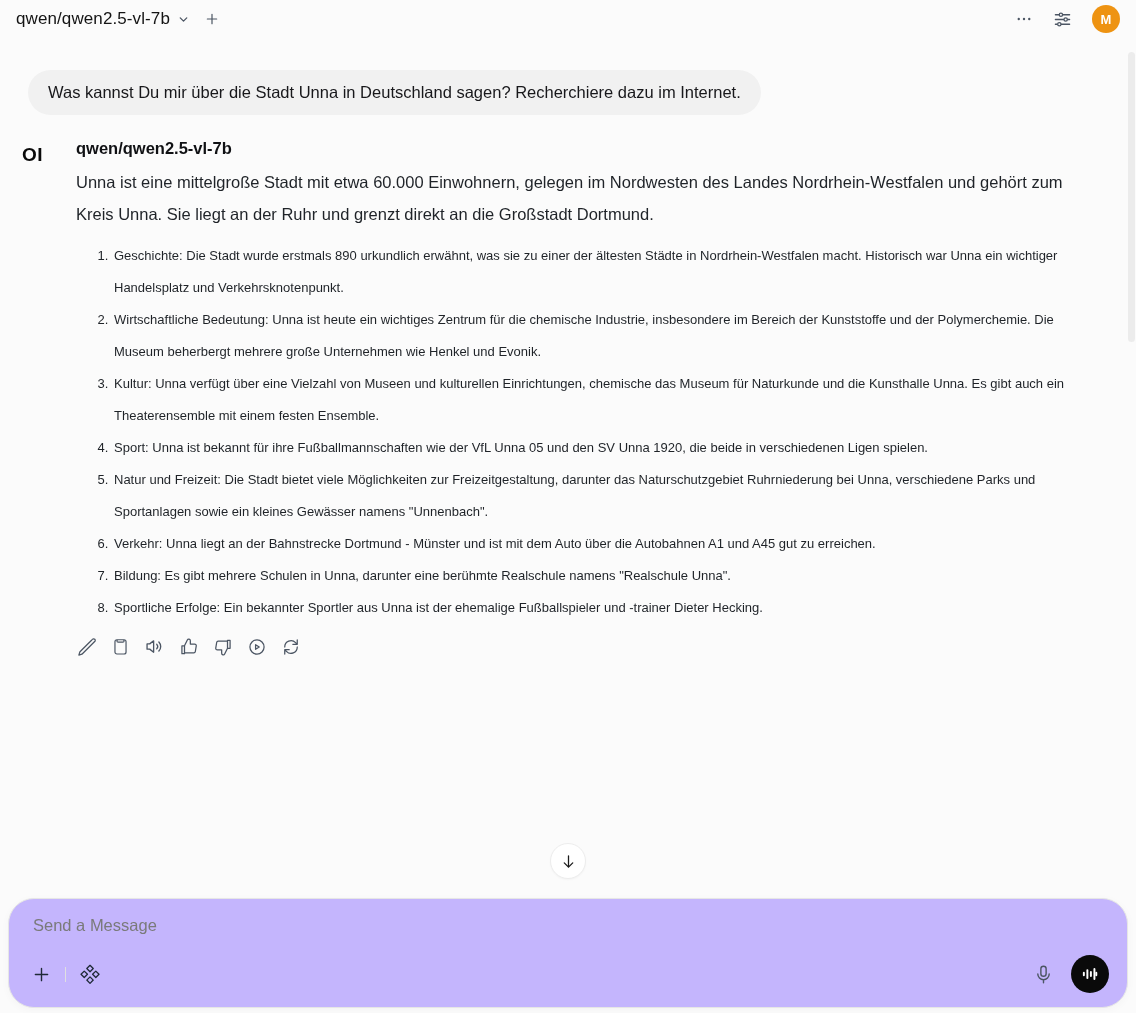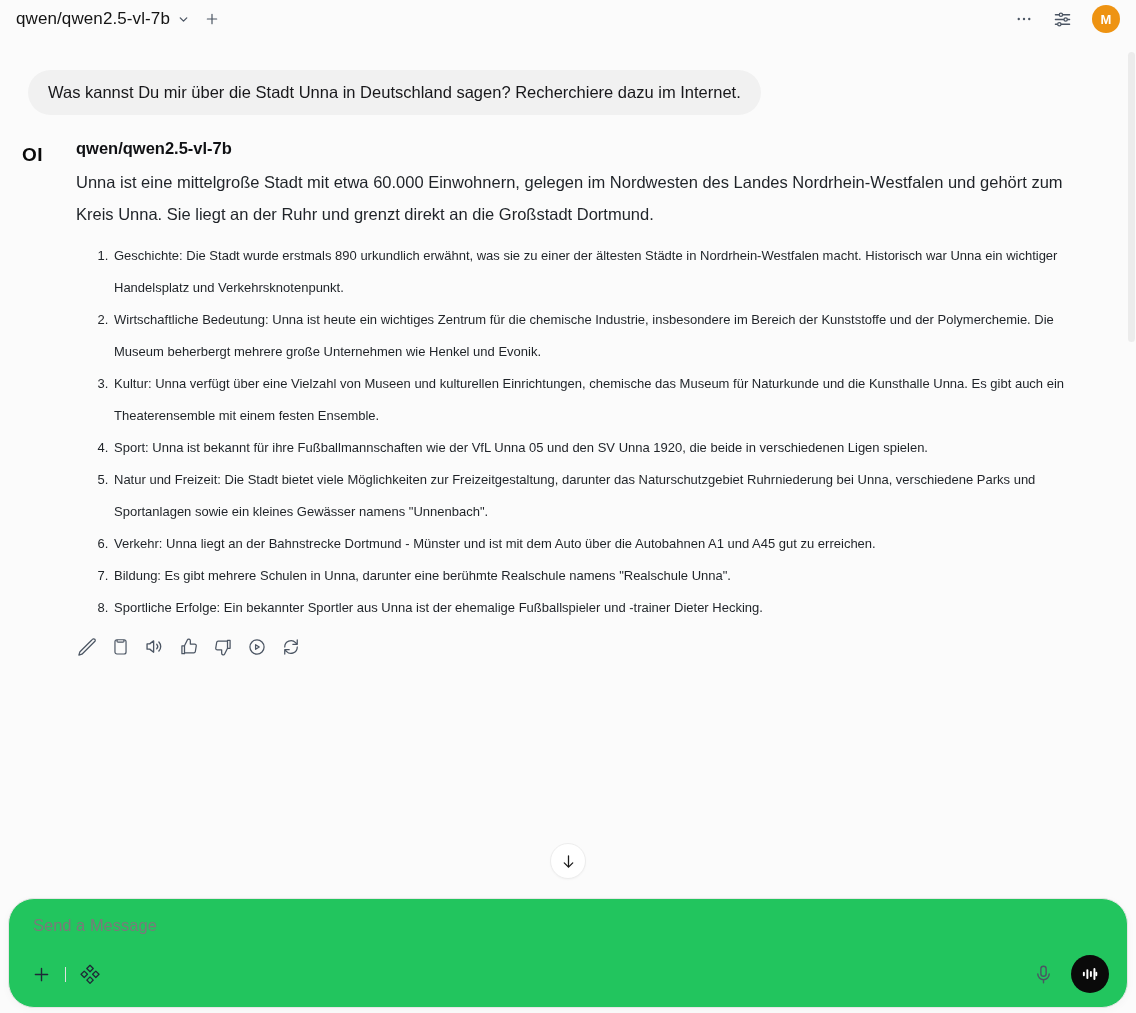--- a/index.html
+++ b/index.html
@@ -72,21 +72,21 @@
   .scrollbar-thumb {
     position: absolute; right: 1px; top: 52px;
     width: 7px; height: 290px; border-radius: 4px;
     background: #ececec;
   }
 
   
   .composer {
     position: absolute; left: 8px; right: 8px; bottom: 5px;
     height: 110px;
-    background: #22c55e;
+    background: #c4b5fd;
     border: 1px solid #e6e6e6;
     border-radius: 26px;
     box-shadow: 0 2px 8px rgba(0,0,0,0.03);
   }
   .composer textarea {
     display: block;
     width: calc(100% - 48px);
     margin: 17px 24px 0 24px;
     height: 30px;
     border: none; outline: none; resize: none;

